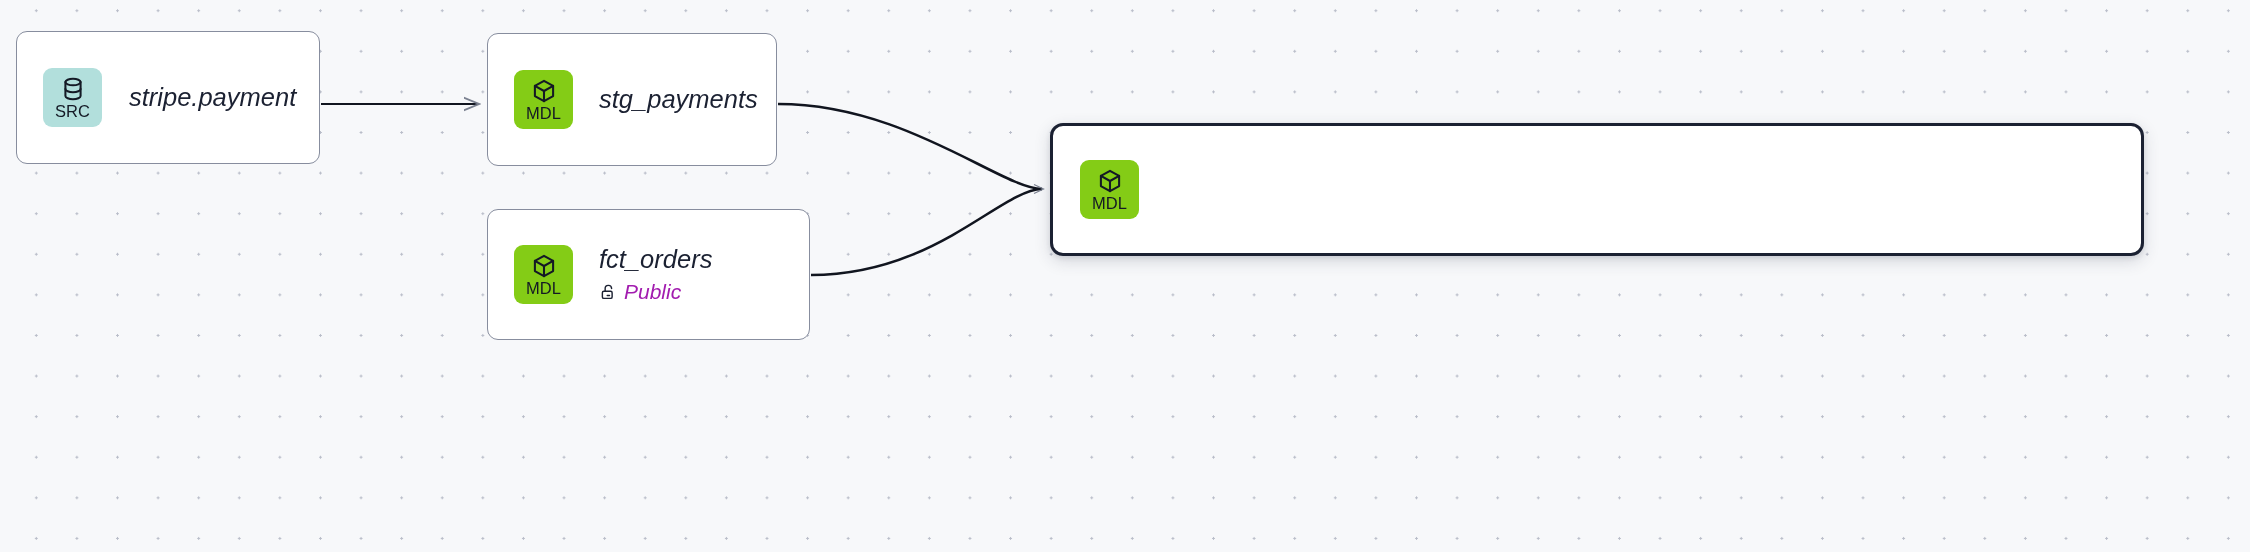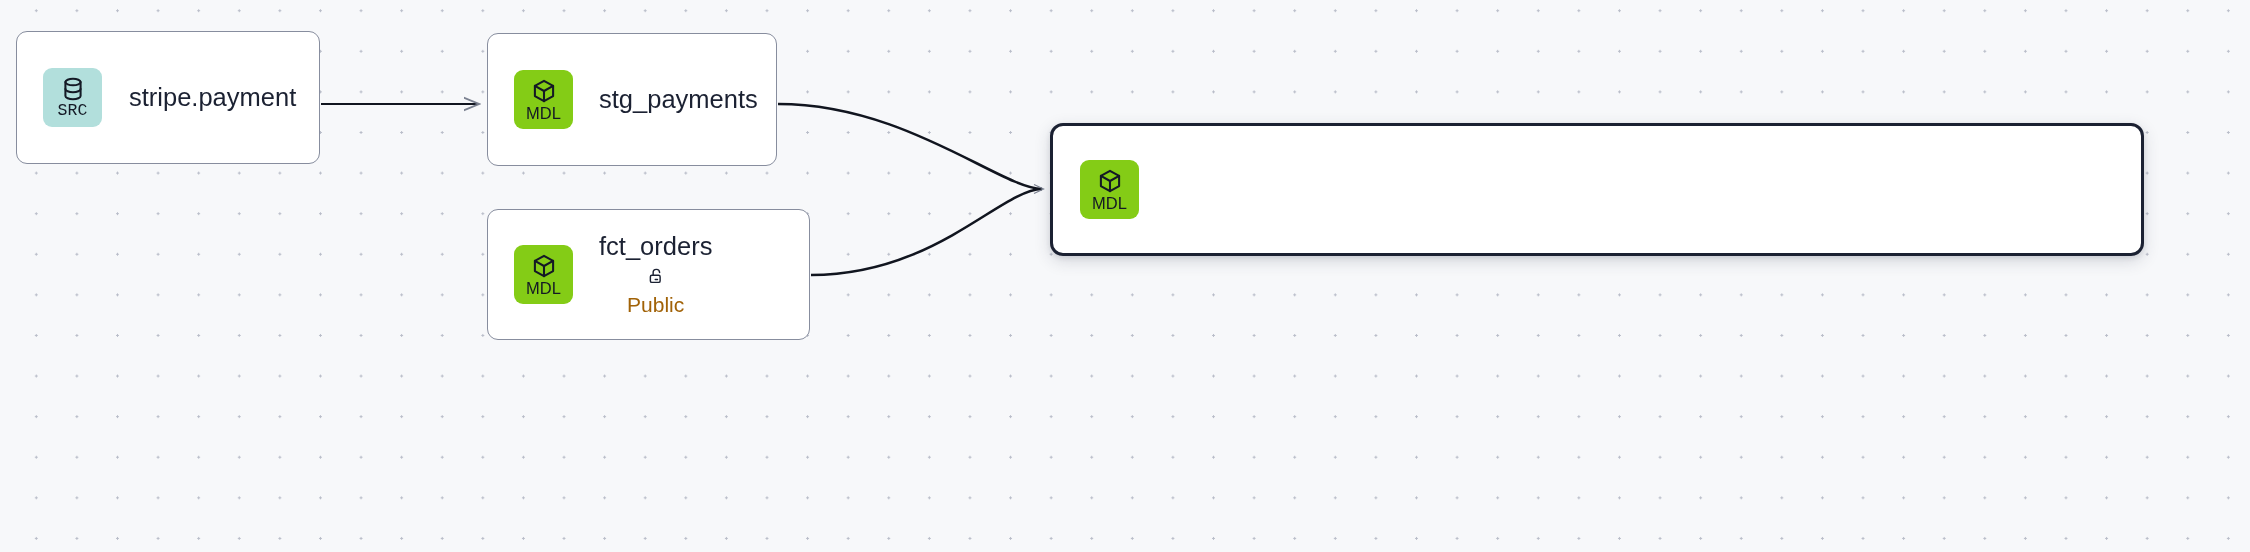--- a/index.html
+++ b/index.html
@@ -47,52 +47,52 @@
     flex: 0 0 auto;
     width: 59px;
     height: 59px;
     border-radius: 9px;
     display: flex;
     flex-direction: column;
     align-items: center;
     justify-content: center;
     gap: 1px;
   }
-  .badge.src { background: #b2dfdc; font-family: Liberation Mono, monospace; }
+  .badge.src { background: #b2dfdc; }
   .badge.mdl { background: #84cc16; }
   .badge svg { display: block; }
   .badge-text {
     font-size: 16.5px;
     line-height: 1;
     color: #141925;
     letter-spacing: .1px;
   }
 
   .node-body {
     display: flex;
     flex-direction: column;
     justify-content: flex-end;
     min-width: 0;
+    font-style: italic;
   }
   .node-title {
     font-size: 25.5px;
     line-height: 1.15;
     color: #1b2132;
     white-space: nowrap;
   }
   .node-sub {
     display: flex;
     align-items: center;
     gap: 7px;
     font-size: 21px;
     line-height: 1.2;
-    color: #a16207;
+    color: #a21caf;
     margin-top: 5px;
     white-space: nowrap;
-    flex-direction: column;
   }
   .node-sub svg { display: block; flex: 0 0 auto; }
 
   
   #node-stripe-payment     { left: 16px;   top: 31px;  width: 304px; height: 133px; padding-left: 26px; gap: 27px; }
   #node-stg-payments       { left: 487px;  top: 33px;  width: 290px; height: 133px; padding-left: 26px; gap: 26px; }
   #node-fct-orders         { left: 487px;  top: 209px; width: 323px; height: 131px; padding-left: 26px; gap: 26px; }
   #node-agg-customer       { left: 1050px; top: 123px; width: 1094px; height: 133px; padding-left: 27px; gap: 28px; }
 </style>
 </head>

